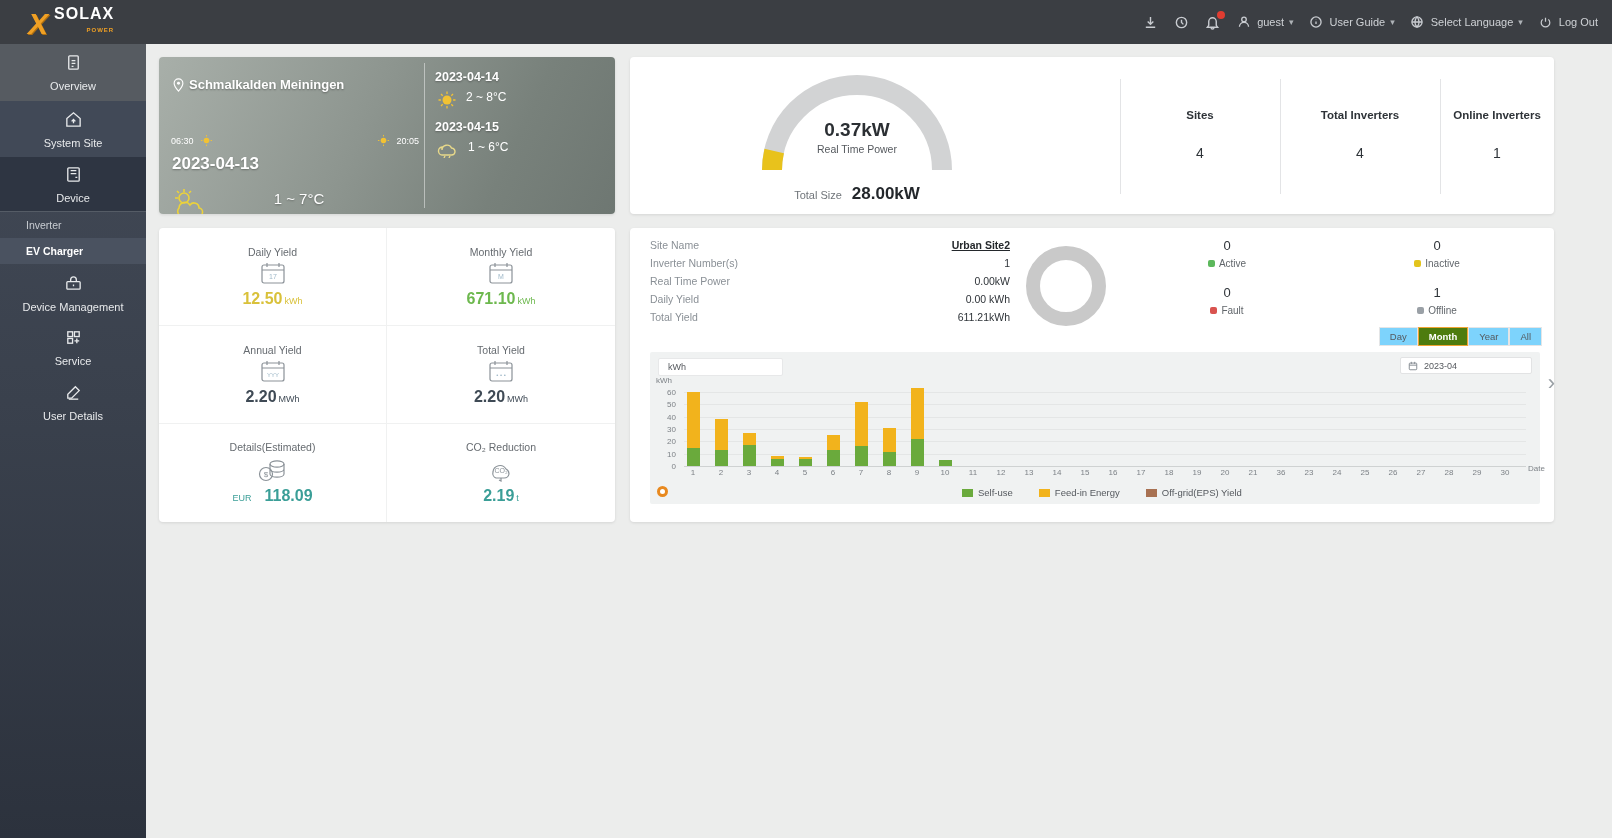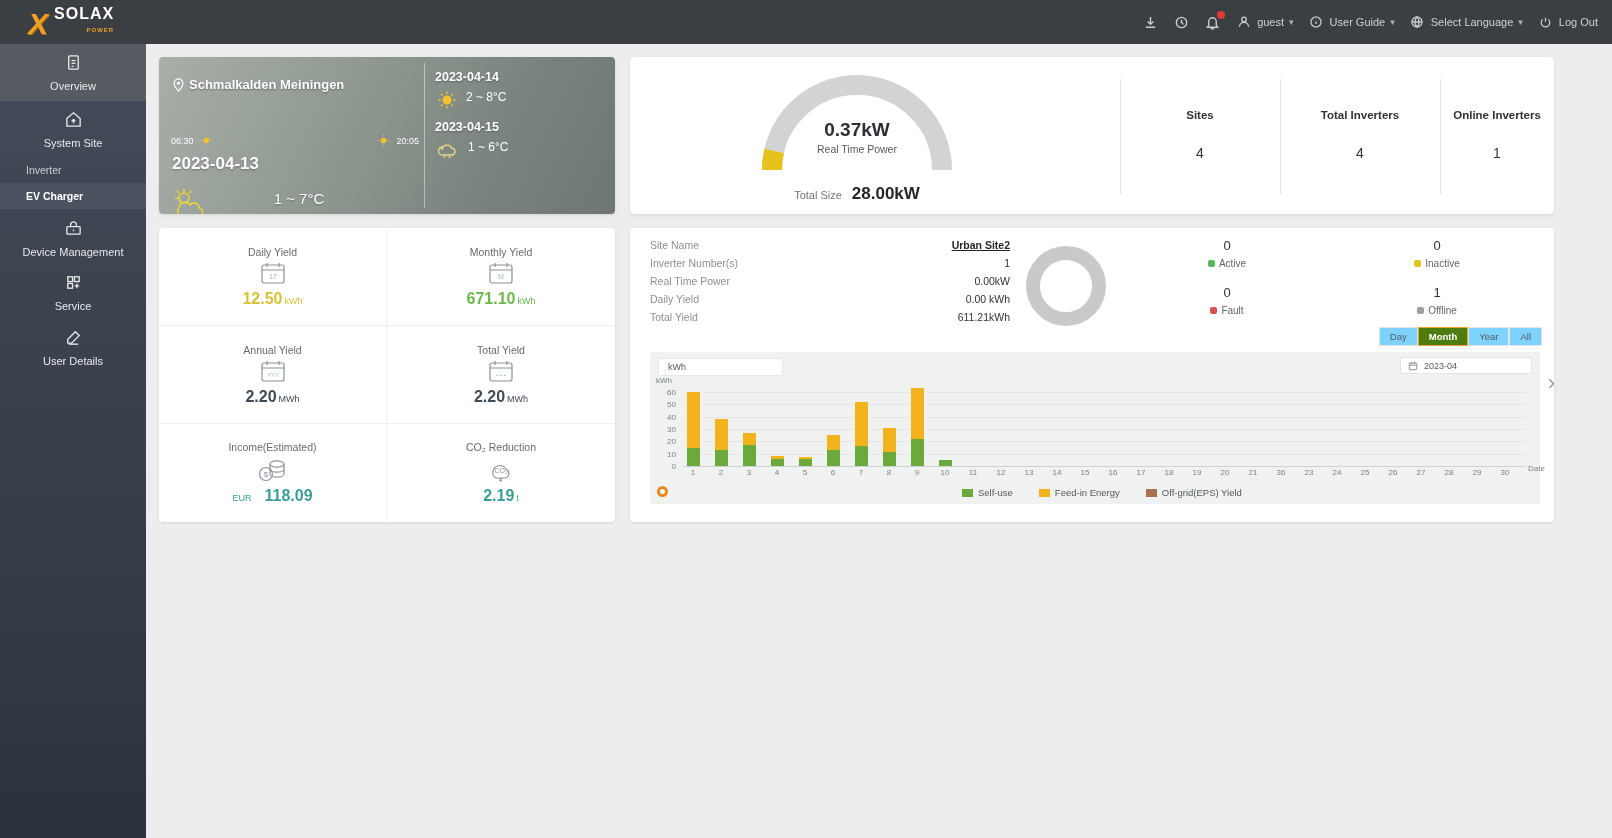--- a/index.html
+++ b/index.html
@@ -193,20 +193,29 @@
     </div>
     <div class="side-item si-site">
       <span>
         <svg width="19" height="19" viewBox="0 0 20 20">
             <path d="M3 9l7-6 7 6v8H3z"></path>
             <path d="M10 14v-4M8 12l2-2 2 2"></path>
           </svg>
       </span>
       <span>System Site</span>
     </div>
+    <div class="side-item si-device">
+      <span>
+        <svg width="19" height="19" viewBox="0 0 20 20">
+            <rect x="4" y="3" width="12" height="14" rx="1"></rect>
+            <path d="M7 6h6M7 9h6M12 13h2"></path>
+          </svg>
+      </span>
+      <span>Device</span>
+    </div>
     <div class="submenu-item">
       <span>Inverter</span>
     </div>
     <div class="submenu-item active">
       <span>EV Charger</span>
     </div>
     <div class="side-item si-dm">
       <span>
         <svg width="19" height="19" viewBox="0 0 20 20">
             <rect x="3" y="8" width="14" height="8" rx="1"></rect>
@@ -354,21 +363,21 @@
       <div class="yield-cell">
         <span class="y-label">Total Yield</span>
         <svg width="30" height="26" viewBox="0 0 30 26">
             <rect x="4" y="4" width="22" height="18" rx="2"></rect>
             <path d="M9 2v4M21 2v4M4 9h22"></path>
             <text x="15" y="18" font-size="6" fill="#9fb8c8" stroke="none" text-anchor="middle">• • •</text>
           </svg>
         <span class="y-value" style="color: rgb(63, 74, 85);"><span>2.20</span><span class="y-unit">MWh</span></span>
       </div>
       <div class="yield-cell">
-        <span class="y-label">Income(Estimated)</span>
+        <span class="y-label">Details(Estimated)</span>
         <svg width="32" height="28" viewBox="0 0 32 28">
             <ellipse cx="20" cy="8" rx="7" ry="3.2"></ellipse>
             <path d="M13 8v10c0 1.8 3.1 3.2 7 3.2s7-1.4 7-3.2V8M13 13c0 1.8 3.1 3.2 7 3.2s7-1.4 7-3.2"></path>
             <circle cx="9" cy="18" r="6.5"></circle>
             <text x="9" y="21" font-size="8" fill="#8b9298" stroke="none" text-anchor="middle">$</text>
           </svg>
         <span class="y-value" style="color: rgb(58, 158, 151);"><span class="y-prefix">EUR</span><span>118.09</span></span>
       </div>
       <div class="yield-cell">
         <span class="y-label">CO₂ Reduction</span>

